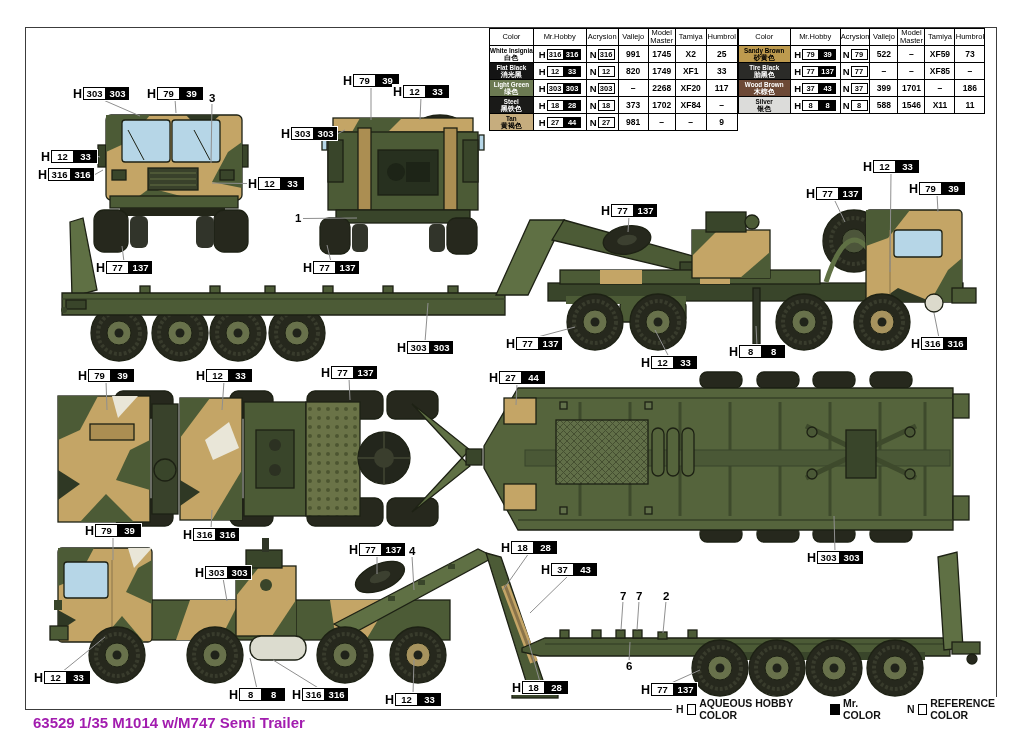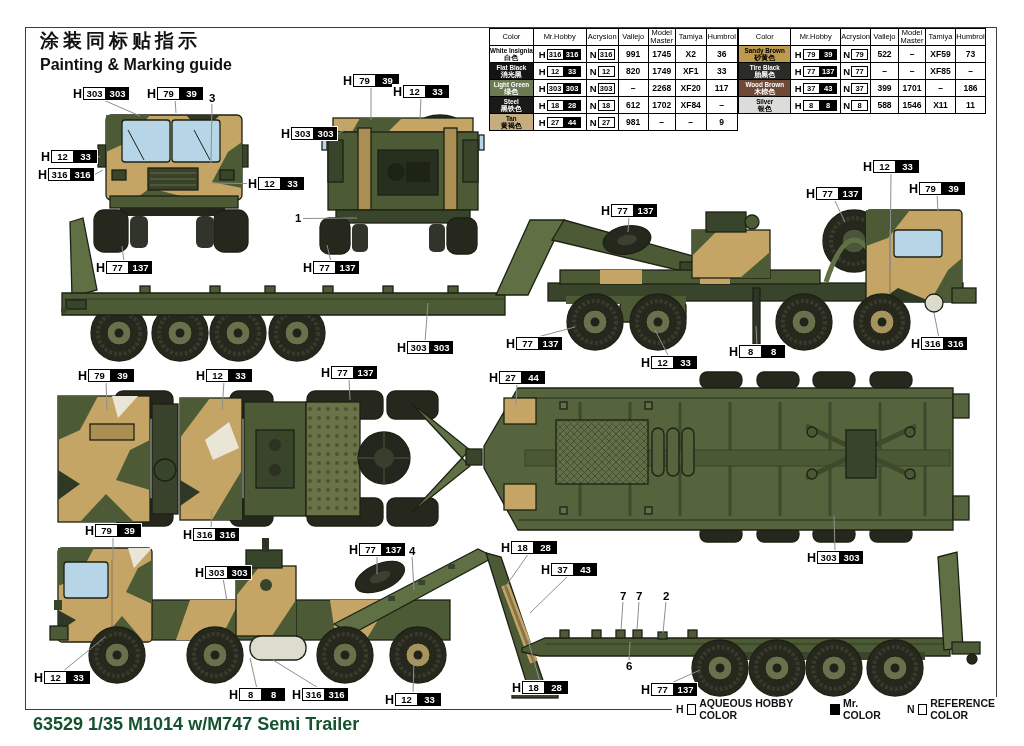--- a/index.html
+++ b/index.html
@@ -4,32 +4,32 @@
 <style>
   html,body{margin:0;padding:0;background:#fff;}
   #canvas{position:relative;width:1024px;height:746px;background:#fff;overflow:hidden;
           font-family:"Liberation Sans",sans-serif;}
   #frame{position:absolute;left:25px;top:27px;width:970px;height:681px;
          border:1.5px solid #3c3c3c;z-index:0;}
   
   #title-block{position:absolute;left:40px;top:28px;z-index:4;}
   #title-cn{font-size:19px;font-weight:bold;letter-spacing:4px;color:#111;}
   #title-en{font-size:16px;font-weight:bold;color:#111;margin-top:2px;}
-  #product-code{position:absolute;left:33px;top:714px;font-size:18px;font-weight:bold;color:#14532d;z-index:4;}
+  #product-code{position:absolute;left:33px;top:714px;font-size:15px;font-weight:bold;color:#a21caf;z-index:4;}
   
   #legend{position:absolute;left:672px;top:697px;display:flex;gap:16px;align-items:center;
           z-index:5;background:#fff;padding:0 4px;font-weight:bold;font-size:10.5px;color:#111;}
   .lg-item{display:flex;align-items:center;gap:3px;}
   .lg-box{width:9px;height:9px;border:1.5px solid #000;background:#fff;display:inline-block;}
   .lg-box.black{background:#000;}
   
   #paint-table{position:absolute;left:489px;top:28px;width:497px;z-index:6;background:#fff;}
   #pt-title{background:#000;color:#fff;font-weight:bold;font-size:10.5px;letter-spacing:1px;
             padding:2px 6px;height:12px;line-height:12px;}
-  #pt-body{display:flex;align-items:flex-start;justify-content:space-between;}
+  #pt-body{display:flex;align-items:flex-start;}
   table.pt{border-collapse:collapse;table-layout:fixed;}
   table.pt th,table.pt td{border:1px solid #000;text-align:center;vertical-align:middle;
             padding:0;height:16px;overflow:hidden;white-space:nowrap;}
   table.pt th{font-size:7.5px;font-weight:normal;line-height:8px;}
   td.val{font-size:8.5px;font-weight:bold;}
   td.swatch{font-weight:bold;line-height:7px;}
   .sw-en{font-size:6.3px;display:block;}
   .sw-cn{font-size:7px;display:block;}
   .tc-chip{display:flex;align-items:center;justify-content:center;}
   .tc-chip .hl{font-weight:bold;font-size:9.5px;margin-right:1px;}
@@ -549,24 +549,20 @@
       </div>
       <div class="num" style="left: 207px; top: 92px;">3</div>
       <div class="num" style="left: 293px; top: 212px;">1</div>
       <div class="num" style="left: 407px; top: 545px;">4</div>
       <div class="num" style="left: 618px; top: 590px;">7</div>
       <div class="num" style="left: 634px; top: 590px;">7</div>
       <div class="num" style="left: 661px; top: 590px;">2</div>
       <div class="num" style="left: 624px; top: 660px;">6</div>
     </div>
 
-  <div id="title-block">
-    <div id="title-cn">涂装同标贴指示</div>
-    <div id="title-en">Painting &amp; Marking guide</div>
-  </div>
 
   <div id="paint-table">
     <div id="pt-body">
       <table class="pt" id="tblL">
         <colgroup>
             <col style="width:42px">
             <col style="width:53px">
             <col style="width:32px">
             <col style="width:30px">
             <col style="width:27px">
@@ -599,21 +595,21 @@
               </td>
               <td>
                 <span class="tc-chip" style="display: flex;">
                   <span class="hl">N</span>
                   <span class="bx wb">316</span>
                 </span>
               </td>
               <td class="val">991</td>
               <td class="val">1745</td>
               <td class="val">X2</td>
-              <td class="val">36</td>
+              <td class="val">25</td>
             </tr>
             <tr>
               <td class="swatch" style="background: rgb(20, 20, 20); color: rgb(255, 255, 255);">
                 <span class="sw-en">Flat Black</span>
                 <span class="sw-cn">消光黑</span>
               </td>
               <td>
                 <span class="tc-chip" style="display: flex;">
                   <span class="hl">H</span>
                   <span class="bx wb">12</span>
@@ -665,21 +661,21 @@
                   <span class="bx wb">18</span>
                   <span class="bx bb">28</span>
                 </span>
               </td>
               <td>
                 <span class="tc-chip" style="display: flex;">
                   <span class="hl">N</span>
                   <span class="bx wb">18</span>
                 </span>
               </td>
-              <td class="val">612</td>
+              <td class="val">373</td>
               <td class="val">1702</td>
               <td class="val">XF84</td>
               <td class="val">–</td>
             </tr>
             <tr>
               <td class="swatch" style="background: rgb(198, 173, 126); color: rgb(0, 0, 0);">
                 <span class="sw-en">Tan</span>
                 <span class="sw-cn">黄褐色</span>
               </td>
               <td>

